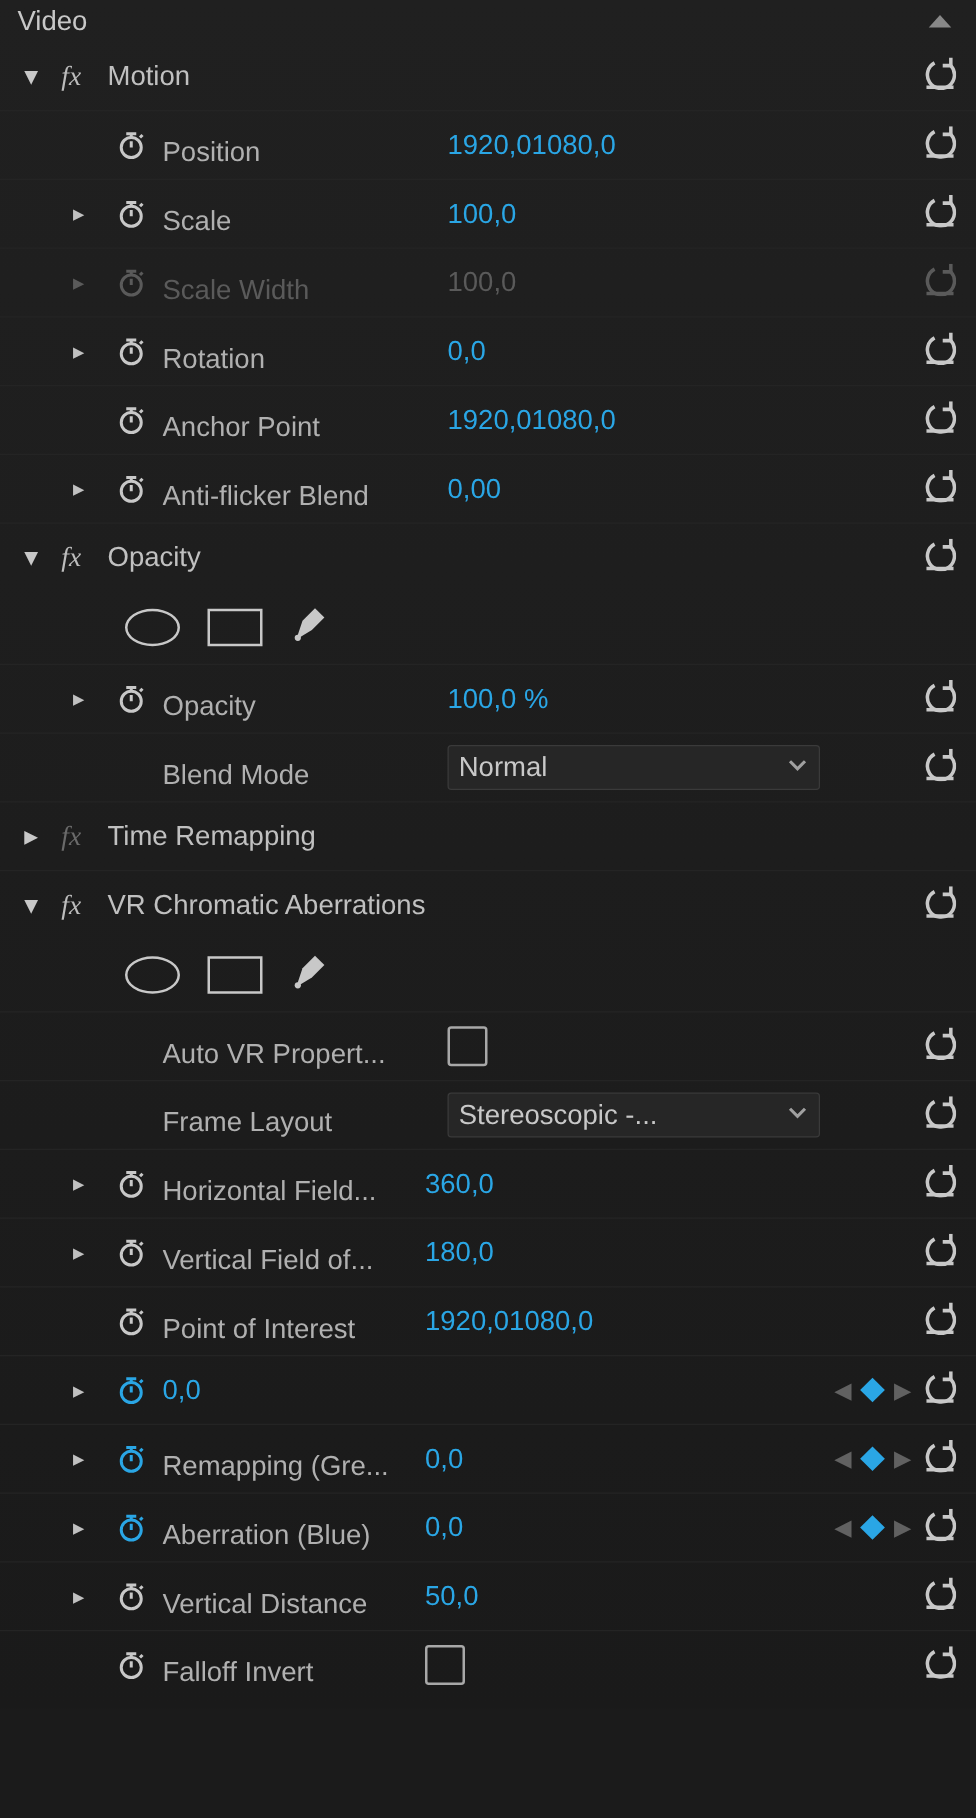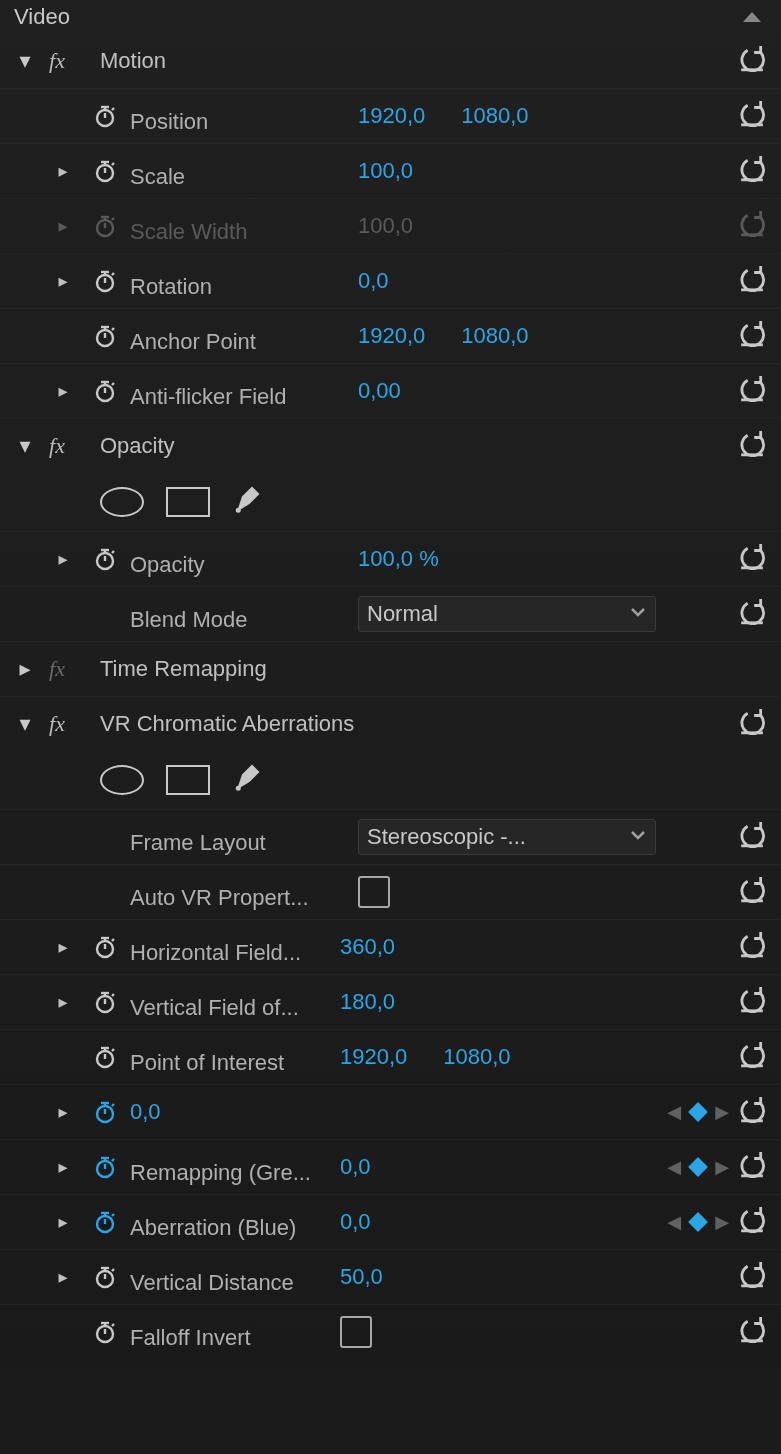--- a/index.html
+++ b/index.html
@@ -35,21 +35,21 @@
     margin-right: 6px;
     cursor:pointer;
   }
 
   .section-head {
     display:flex; align-items:center;
     padding: 4px 6px 4px 14px;
     min-height:46px;
   }
   .twirl { width:22px; display:flex; justify-content:center; margin-right:6px; color:#c8c8c8; cursor:pointer;}
-  .fx { font-style: italic; font-family: Georgia, serif; color:#bcbcbc; margin-right:28px; width:30px; text-align:center;}
+  .fx { font-style: italic; font-family: Georgia, serif; color:#bcbcbc; margin-right:14px; width:30px; text-align:center;}
   .fx.dim { color:#6a6a6a; }
   .section-title { color:#c0c0c0; }
   .reset-col { margin-left:auto; padding-right:6px;}
 
   .reset-btn {
     width:34px; height:30px;
     display:inline-flex; align-items:center; justify-content:center;
     cursor:pointer;
   }
   .reset-btn svg { stroke:#c8c8c8; fill:none; stroke-width:2.6; }
@@ -68,21 +68,21 @@
   .col-expand { width:26px; display:flex; justify-content:center; margin-right:10px;}
   .expand-icon { color:#c0c0c0; cursor:pointer; font-size:18px;}
   .indent-spacer { width:36px; }
 
   .stopwatch { width:38px; display:flex; justify-content:center; margin-right:6px; cursor:pointer;}
   .stopwatch svg { stroke:#c8c8c8; fill:none; stroke-width:2.4;}
   .stopwatch.active svg { stroke:#2aa6e5; }
 
   .label-col { flex: 0 0 228px; color:#b0b0b0; white-space:nowrap; overflow:hidden; text-overflow:ellipsis;margin-top:12px;}
   .row.selected .label-col { background:#303030; }
-  .val-col { display:flex; gap:36px; flex:1; }
+  .val-col { display:flex; flex:1; }
   .val { color:#2aa6e5; cursor: ew-resize; }
   .val.dim { color:#5a5a5a; cursor:default;}
 
   .nav-col { display:flex; align-items:center; gap:10px; margin-right:6px;}
   .key-nav { color:#616161; font-size:18px; cursor:pointer;}
   .keyframe-diamond {
     width:14px; height:14px; background:#2aa6e5; transform:rotate(45deg);
     cursor:pointer;
   }
 
@@ -267,21 +267,21 @@
   <div class="row">
     <span class="indent-spacer"></span>
       <span class="col-expand">
         <span class="expand-icon">▸</span>
       </span>
     <span class="stopwatch">
         <svg width="24" height="24" viewBox="0 0 24 24">
           <use href="#stopwatch-icon"></use>
         </svg>
       </span>
-    <span class="label-col">Anti-flicker Field</span>
+    <span class="label-col">Anti-flicker Blend</span>
     <span class="val-col">
         <span class="val">0,00</span>
       </span>
     <span class="reset-col"><span class="reset-btn">
           <svg width="26" height="26" viewBox="0 0 24 24">
             <use href="#reset-icon"></use>
           </svg>
         </span></span>
   </div>
 
@@ -375,57 +375,57 @@
   </div>
 
   <div class="row">
     <span class="indent-spacer"></span>
       <span class="col-expand"></span>
     <span class="stopwatch" style="visibility:hidden">
         <svg width="24" height="24" viewBox="0 0 24 24">
           <use href="#stopwatch-icon"></use>
         </svg>
       </span>
+    <span class="label-col">Auto VR Propert...</span>
+    <span class="val-col">
+        <span class="checkbox unchecked"></span>
+      </span>
+    <span class="reset-col"><span class="reset-btn">
+          <svg width="26" height="26" viewBox="0 0 24 24">
+            <use href="#reset-icon"></use>
+          </svg>
+        </span></span>
+  </div>
+
+  <div class="row">
+    <span class="indent-spacer"></span>
+      <span class="col-expand"></span>
+    <span class="stopwatch" style="visibility:hidden">
+        <svg width="24" height="24" viewBox="0 0 24 24">
+          <use href="#stopwatch-icon"></use>
+        </svg>
+      </span>
     <span class="label-col">Frame Layout</span>
     <span class="val-col">
       <span class="dropdown">
         <span>Stereoscopic -...</span>
         <span class="dd-arrow"><svg width="18" height="18" viewBox="0 0 18 18">
               <use href="#chevron-down"></use>
             </svg></span>
       </span>
     </span>
     <span class="reset-col"><span class="reset-btn">
           <svg width="26" height="26" viewBox="0 0 24 24">
             <use href="#reset-icon"></use>
           </svg>
         </span></span>
   </div>
 
   <div class="row">
     <span class="indent-spacer"></span>
-      <span class="col-expand"></span>
-    <span class="stopwatch" style="visibility:hidden">
-        <svg width="24" height="24" viewBox="0 0 24 24">
-          <use href="#stopwatch-icon"></use>
-        </svg>
-      </span>
-    <span class="label-col">Auto VR Propert...</span>
-    <span class="val-col">
-        <span class="checkbox unchecked"></span>
-      </span>
-    <span class="reset-col"><span class="reset-btn">
-          <svg width="26" height="26" viewBox="0 0 24 24">
-            <use href="#reset-icon"></use>
-          </svg>
-        </span></span>
-  </div>
-
-  <div class="row">
-    <span class="indent-spacer"></span>
       <span class="col-expand">
         <span class="expand-icon">▸</span>
       </span>
     <span class="stopwatch">
         <svg width="24" height="24" viewBox="0 0 24 24">
           <use href="#stopwatch-icon"></use>
         </svg>
       </span>
     <span class="label-col" style="flex-basis:210px">Horizontal Field...</span>
     <span class="val-col">

